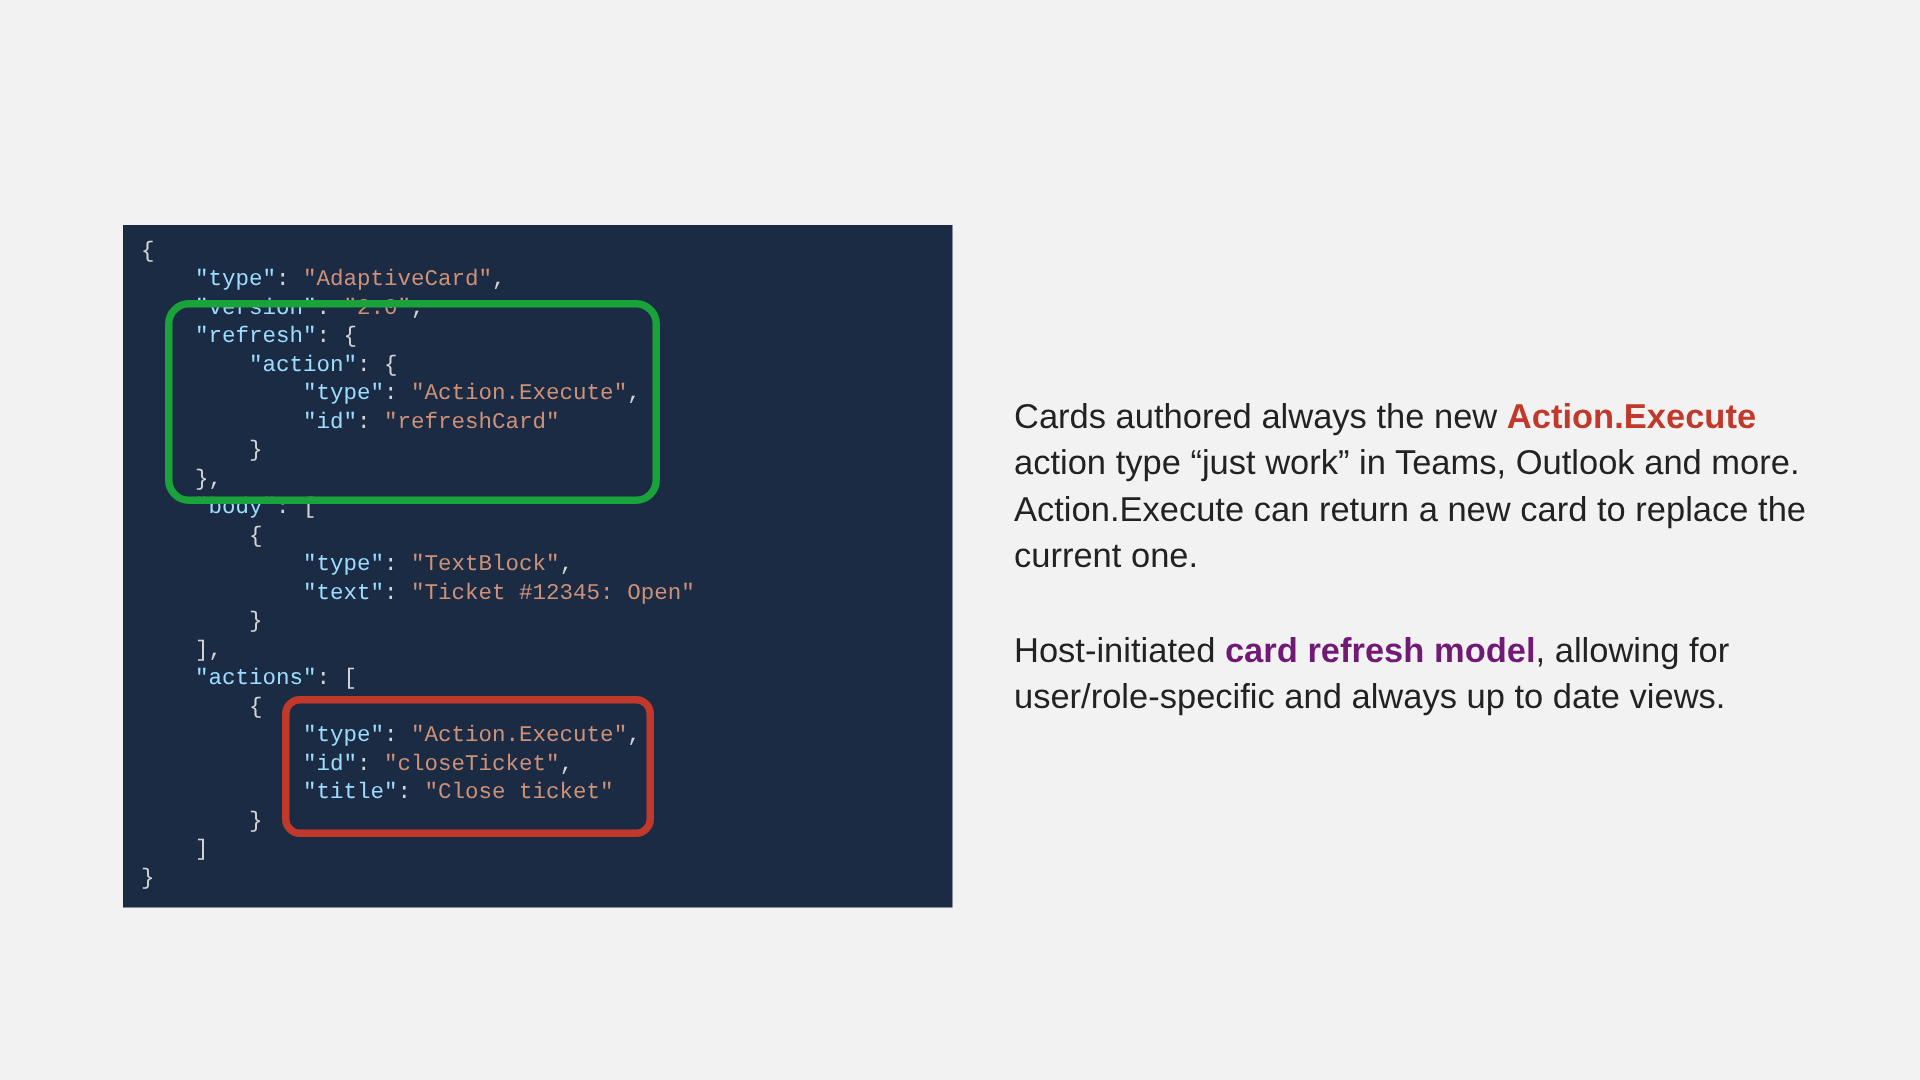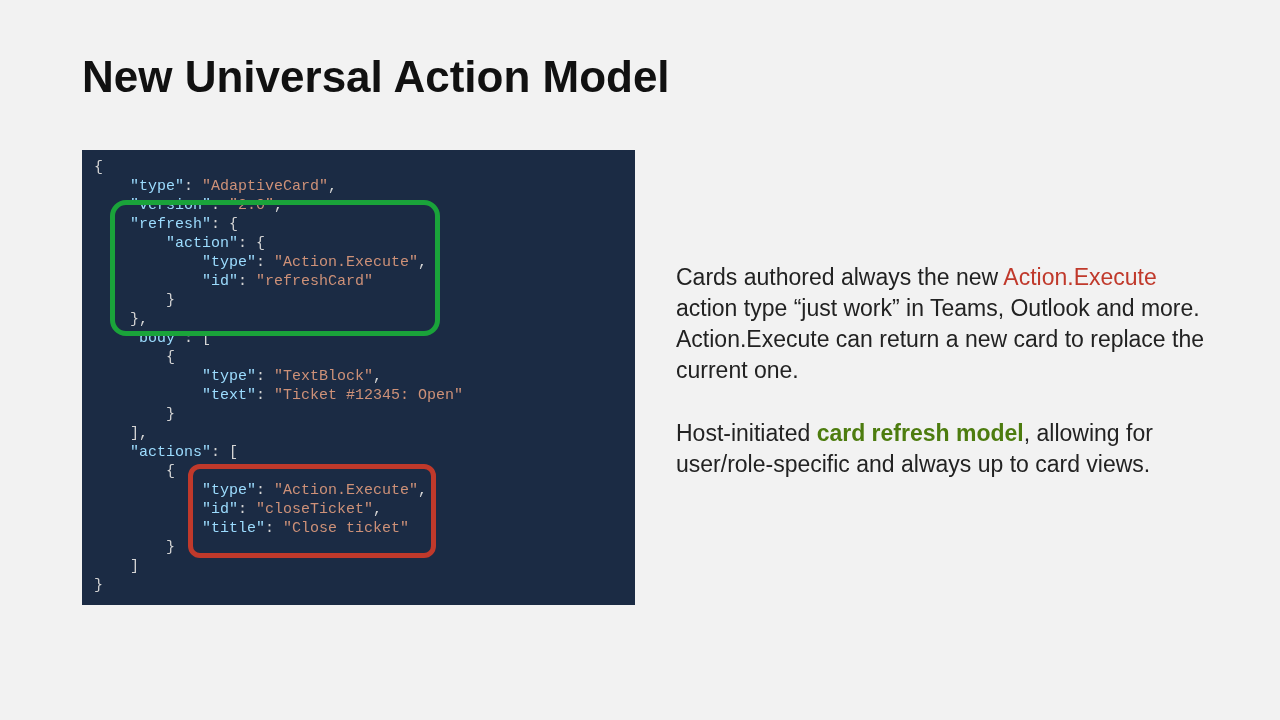--- a/index.html
+++ b/index.html
@@ -63,33 +63,32 @@
     left: 676px;
     top: 262px;
     width: 530px;
     font-size: 23px;
     line-height: 31px;
     color: #222;
   }
   .right-text p { margin: 0 0 32px 0; }
   .emph-red {
     color: #c0392b;
-    font-weight: 400;
+    font-weight: 700;
   }
   .emph-green {
-    color: #4d7c0f;
+    color: #701a75;
     font-weight: 700;
   }
 </style>
 </head>
 <body>
 
 <div class="slide">
 
-  <div class="title">New Universal Action Model</div>
 
   <div class="code-panel"><span class="tok-p">{</span>
 <span class="tok-p">    </span><span class="tok-k">"type"</span><span class="tok-p">: </span><span class="tok-s">"AdaptiveCard"</span><span class="tok-p">,</span>
 <span class="tok-p">    </span><span class="tok-k">"version"</span><span class="tok-p">: </span><span class="tok-s">"2.0"</span><span class="tok-p">,</span>
 <span class="tok-p">    </span><span class="tok-k">"refresh"</span><span class="tok-p">: {</span>
 <span class="tok-p">        </span><span class="tok-k">"action"</span><span class="tok-p">: {</span>
 <span class="tok-p">            </span><span class="tok-k">"type"</span><span class="tok-p">: </span><span class="tok-s">"Action.Execute"</span><span class="tok-p">,</span>
 <span class="tok-p">            </span><span class="tok-k">"id"</span><span class="tok-p">: </span><span class="tok-s">"refreshCard"</span>
 <span class="tok-p">        }</span>
 <span class="tok-p">    },</span>
@@ -110,17 +109,17 @@
     
     <div class="hl-green" style="left:28px; top:50px; width:330px; height:136px;"></div>
     <div class="hl-red" style="left:106px; top:314px; width:248px; height:94px;"></div>
   </div>
 
   <div class="right-text">
     <p>
       <span>Cards authored always the new </span><span class="emph-red">Action.Execute</span><span> action type “just work” in Teams, Outlook and more. Action.Execute can return a new card to replace the current one.</span>
     </p>
     <p>
-      <span>Host-initiated </span><span class="emph-green">card refresh model</span><span>, allowing for user/role-specific and always up to card views.</span>
+      <span>Host-initiated </span><span class="emph-green">card refresh model</span><span>, allowing for user/role-specific and always up to date views.</span>
     </p>
   </div>
 
 </div>
 
 </body></html>

